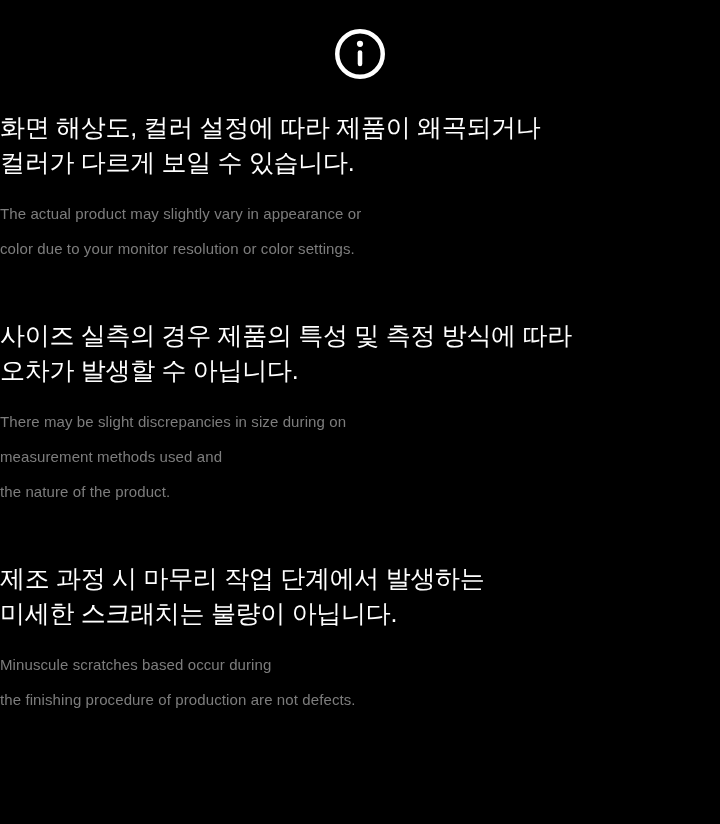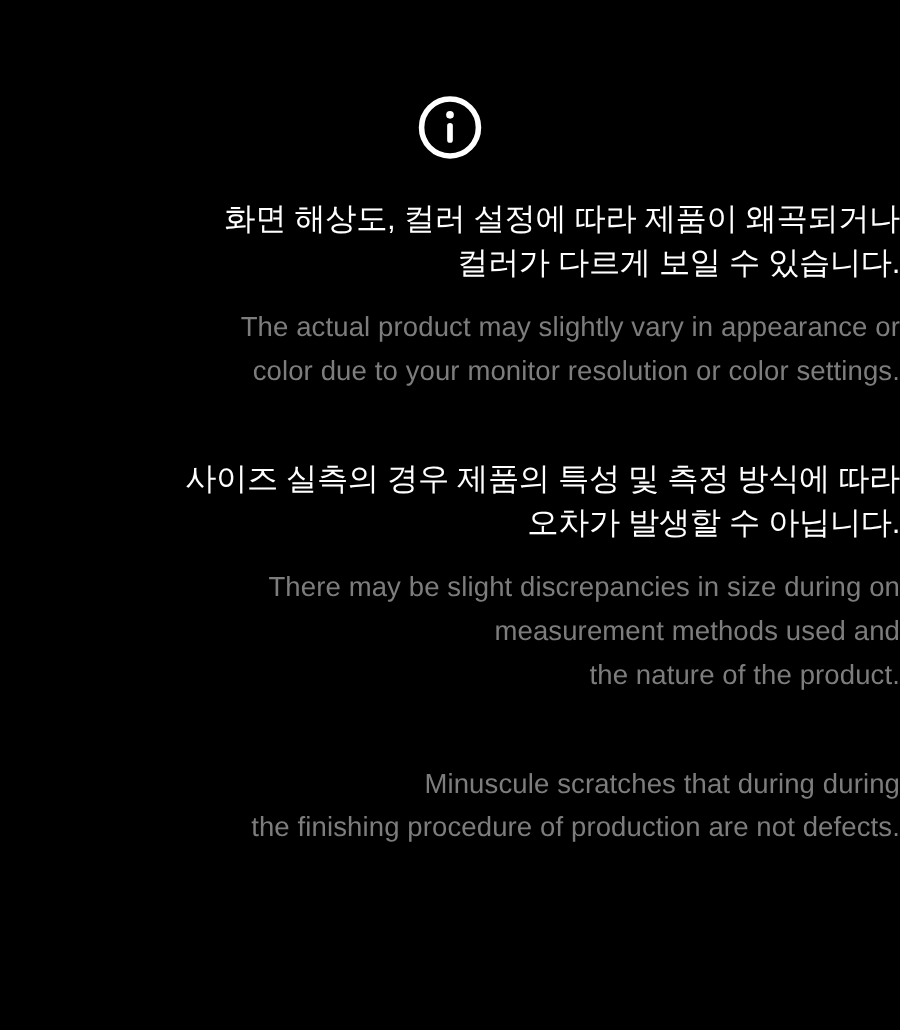--- a/index.html
+++ b/index.html
@@ -12,43 +12,43 @@
   body {
     width: 720px;
     height: 824px;
     background: var(--bg);
     font-family: "Liberation Sans", "DejaVu Sans", sans-serif;
     overflow: hidden;
   }
   .notice-wrap {
     width: 100%;
     height: 100%;
-    padding-top: 76px;
-    text-align: right;
+    padding-top: 28px;
+    text-align: left;
   }
   .icon-row {
     margin: 0 auto 30px auto;
     width: 52px;
     height: 52px;
   }
   .icon-row svg { display: block; }
   .notice-item { margin: 0 0 52px 0; }
   .ko-text {
     margin: 0 0 16px 0;
     color: var(--ko);
     font-size: 25px;
     line-height: 35px;
     font-weight: 500;
     letter-spacing: -0.3px;
     white-space: pre-line;
   }
   .en-text {
     margin: 0;
     color: var(--en);
-    font-size: 22px;
+    font-size: 15px;
     line-height: 35px;
     font-weight: 400;
     letter-spacing: 0.1px;
     white-space: pre-line;
   }
 </style>
 </head>
 <body>
 
 <div class="notice-wrap">
@@ -70,17 +70,19 @@
 
   <div class="notice-item">
     <p class="ko-text">사이즈 실측의 경우 제품의 특성 및 측정 방식에 따라
 오차가 발생할 수 아닙니다.</p>
     <p class="en-text">There may be slight discrepancies in size during on
 measurement methods used and
 the nature of the product.</p>
   </div>
 
   <div class="notice-item">
-    <p class="en-text">Minuscule scratches that during during
+    <p class="ko-text">제조 과정 시 마무리 작업 단계에서 발생하는
+미세한 스크래치는 불량이 아닙니다.</p>
+    <p class="en-text">Minuscule scratches based occur during
 the finishing procedure of production are not defects.</p>
   </div>
 
 </div>
 
 </body></html>

